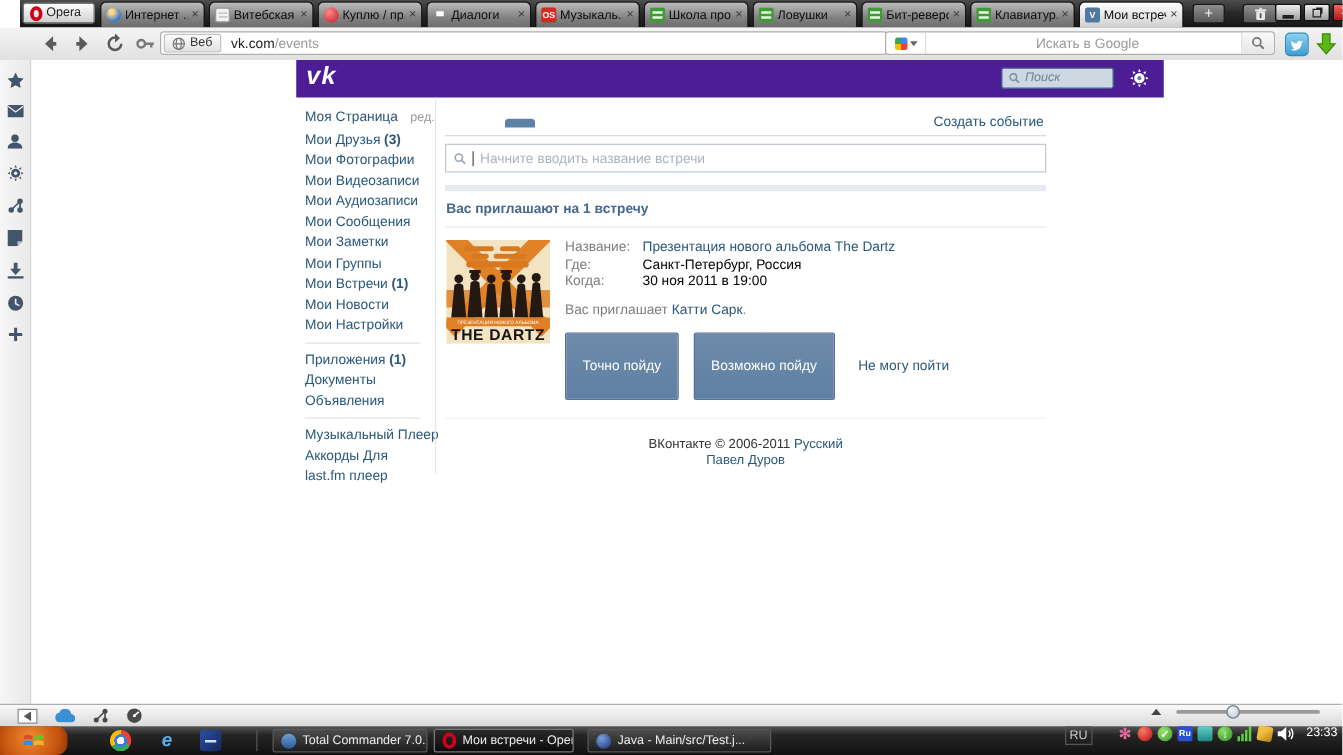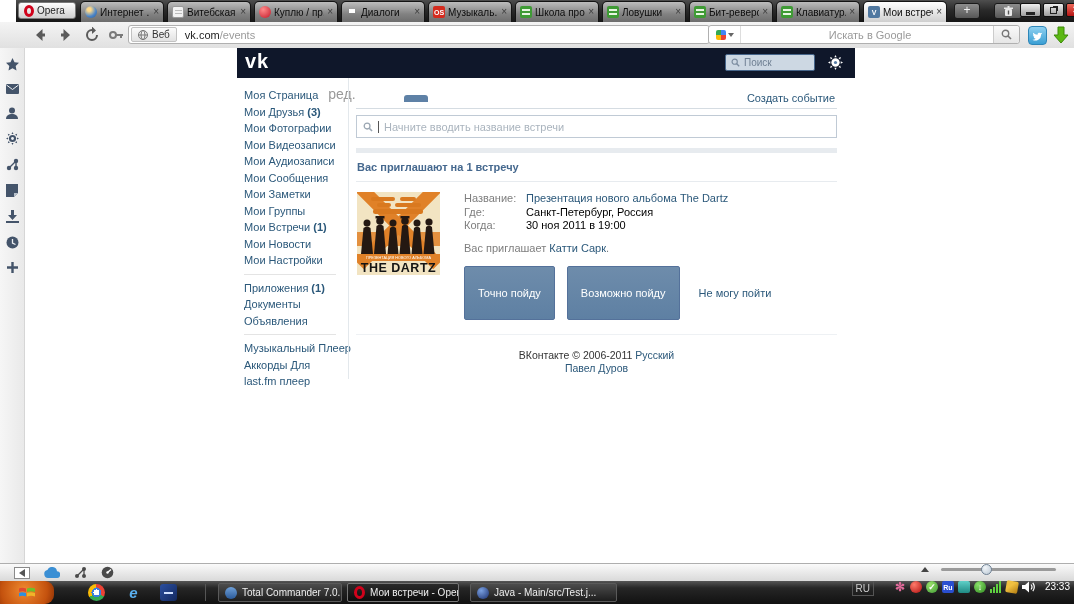--- a/index.html
+++ b/index.html
@@ -72,49 +72,49 @@
 
   
   .viewport { position:absolute; left:0; top:48px; width:1074px; height:515px; background:#fff; }
   .opanel { position:absolute; left:0; top:0; width:25px; height:515px;
     background:linear-gradient(90deg,#f6f6f6,#e9e9e9); border-right:1px solid #d6d6d6;
     display:flex; flex-direction:column; align-items:center; padding-top:10px; gap:13px; }
   .opanel svg { display:block; }
 
   
   .vk-page { position:absolute; left:237px; top:0; width:618px; }
-  .vk-head { position:relative; width:618px; height:30px; background:#0f172a; }
+  .vk-head { position:relative; width:694px; height:30px; background:#4c1d95;font-style:italic; }
   .vk-logo { position:absolute; left:8px; top:2px; color:#fff; font-size:20px; font-weight:bold; letter-spacing:1px; }
   .vk-hsearch { position:absolute; right:40px; top:6px; width:90px; height:17px; background:#cdd8e3;
     border:1px solid #46658a; border-radius:2px; display:flex; align-items:center; gap:4px; padding:0 5px;
     font-size:10px; color:#6e7f92; }
   .vk-gear { position:absolute; right:12px; top:7px; }
 
   .vk-body { position:relative; width:618px; }
   .vk-side { position:absolute; left:7px; top:8px; width:100px; font-size:11px; }
   .sb-item { color:#2b587a; line-height:16.5px; white-space:nowrap; position:relative; }
-  .sb-suffix { color:#999; font-size:14px; margin-left:7px; }
+  .sb-suffix { color:#999; font-size:10px; margin-left:7px; }
   .sb-suffix:empty { display:none; }
   .sb-count { font-weight:bold; margin-left:3px; }
   .sb-item.divider-after { margin-bottom:11px; }
   .sb-item.divider-after::after { content:""; position:absolute; left:0; bottom:-6px; width:92px; border-top:1px solid #e4e4e4; }
 
   .vk-main { position:absolute; left:111px; top:0; width:495px; min-height:270px; border-left:1px solid #e3e8ec; padding:10px 6px 0 7px; }
   .vk-tabs { display:flex; align-items:center; height:21px; border-bottom:1px solid #d5dce2; padding-bottom:0; }
   .vk-tab { padding:3px 12px 4px; font-size:11px; color:#2b587a; border-radius:3px 3px 0 0; }
   .vk-tab.active { background:#5e81a6; color:#fff; }
   .vk-create { margin-left:auto; font-size:11px; color:#2b587a; padding-right:2px; }
   .vk-search { margin-top:6px; height:23px; border:1px solid #c0cad5; display:flex; align-items:center; padding:0 6px; gap:5px; }
   .vk-search .ph { font-size:11px; color:#aab4be; }
   .vk-search .caret-bar { width:1px; height:12px; background:#555; }
   .sec-head { margin-top:10px; border-top:5px solid #e7ebef; border-bottom:1px solid #e7ebef;
     padding:8px 1px; color:#45688e; font-weight:bold; font-size:11px; }
   .event { display:flex; padding:10px 1px 14px; border-bottom:1px solid #eef1f4; }
   .poster { width:83px; height:83px; flex:none; }
-  .ev-details { margin-left:24px; font-size:11px; }
+  .ev-details { margin-left:12px; font-size:11px; }
   .ev-row { display:flex; line-height:13.5px; }
   .ev-label { width:62px; color:#7e7e7e; flex:none; }
   .ev-link { color:#2b587a; }
   .ev-val { color:#000; }
   .ev-invite { margin-top:9px; color:#7e7e7e; }
   .ev-buttons { margin-top:12px; display:flex; align-items:center; }
   .vkbtn { background:linear-gradient(180deg,#6e8cab,#5e80a3); border:1px solid #54719a; border-radius:2px;
     color:#fff; font-size:11px; padding:20px 13px; margin-right:12px; }
   .decline-link { color:#2b587a; margin-left:7px; }
   .vk-footer { text-align:center; padding:14px 0 4px; font-size:10.5px; }

